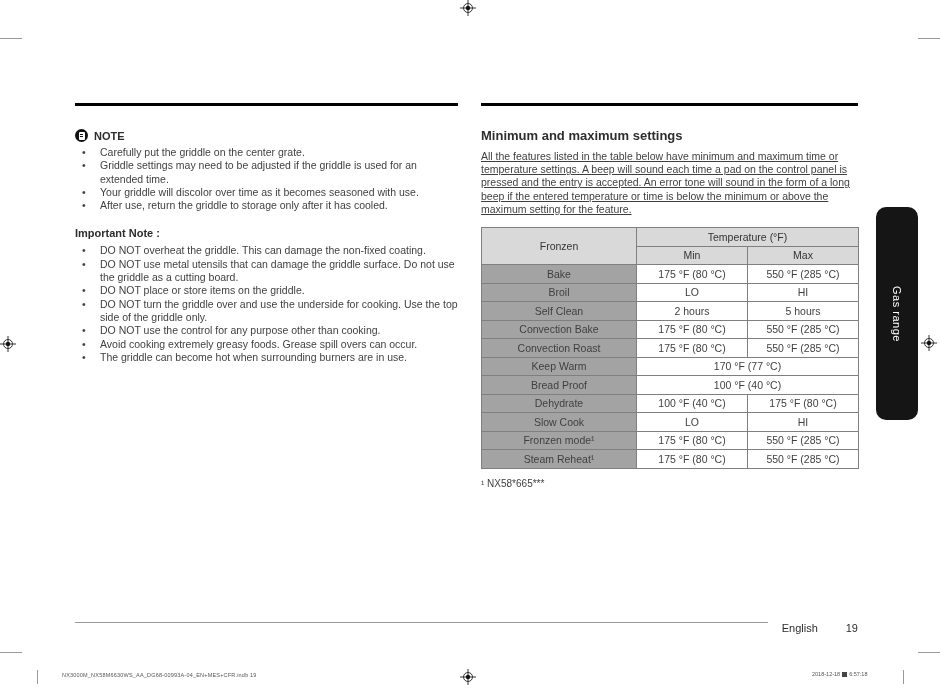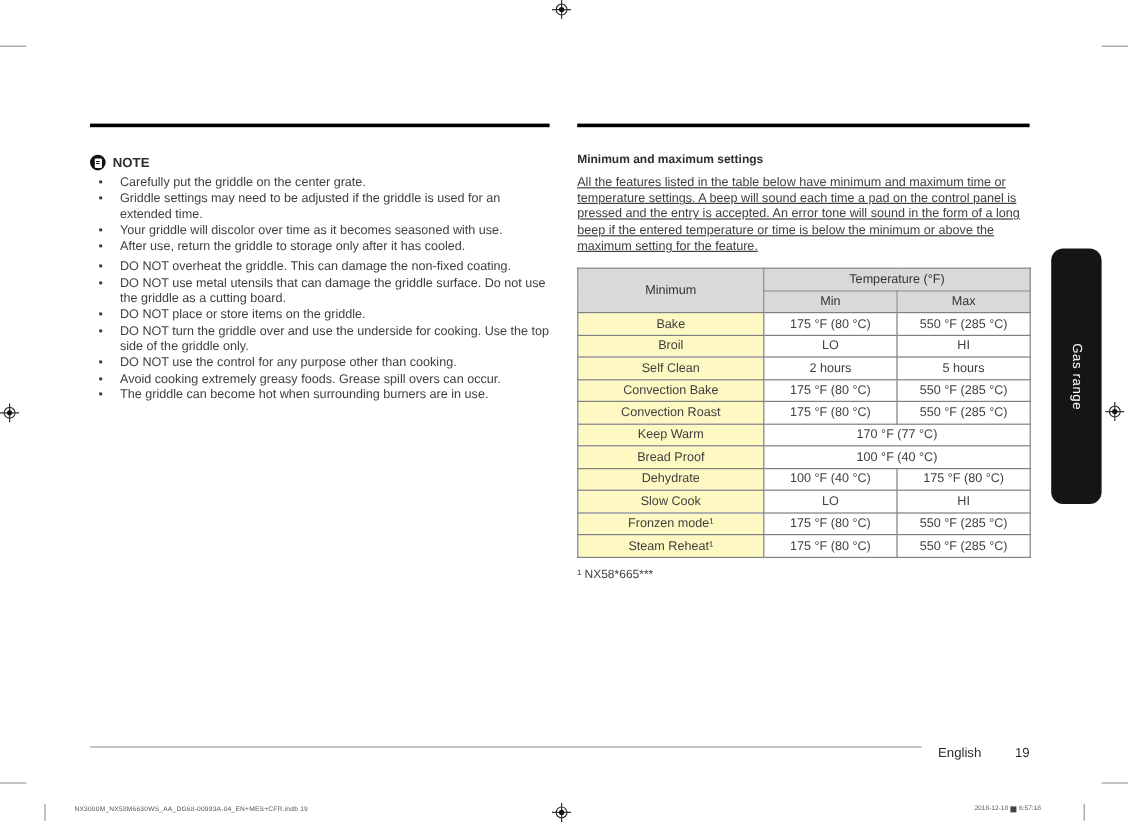--- a/index.html
+++ b/index.html
@@ -29,33 +29,33 @@
                background:repeating-linear-gradient(#111 0 0.8px, transparent 0.8px 2px); }
 
   ul.bullets { list-style:none; margin:4px 0 0 0; padding:0; }
   ul.bullets li { display:flex; font-size:10.5px; line-height:13.3px; color:#3f3f3f; }
   ul.bullets .blt { width:25px; padding-left:7px; box-sizing:border-box; flex:none; }
   ul.bullets .txt { flex:1; }
 
   .imp-head { margin-top:15px; margin-bottom:5px; font-weight:bold;
               font-size:11px; color:#2d2d2d; }
 
-  .section-head { margin:22px 0 7px 0; font-size:10px; font-weight:bold; color:#2d2d2d; }
+  .section-head { margin:22px 0 7px 0; font-size:13px; font-weight:bold; color:#2d2d2d; }
   .body-par { margin:0 0 11px 0; font-size:10.5px; line-height:13.2px;text-decoration:underline; }
 
   
   table.settings { border-collapse:collapse; width:377px; table-layout:fixed;
                    border:1.5px solid #4a4a4a; }
   table.settings th, table.settings td {
     border:1px solid #7f7f7f; font-size:10.5px; color:#3f3f3f;
     text-align:center; vertical-align:middle; padding:1px 2px; height:15.5px;
     font-weight:normal; overflow:hidden; white-space:nowrap;
   }
   table.settings th { background:#d9d9d9; color:#333; }
-  td.feature-cell { background:#fef9c3; }
+  td.feature-cell { background:#a3a3a3; }
   .footnote { margin-top:9px; font-size:10px; color:#3f3f3f; }
 
   
   .gas-tab { position:absolute; left:876px; top:207px; width:42px; height:213px;
              background:#151515; border-radius:10px;
              display:flex; align-items:center; justify-content:center; }
   .gas-tab span { writing-mode:vertical-rl; color:#fff; font-size:11px;
                   letter-spacing:0.5px; }
 
   
@@ -133,20 +133,21 @@
         <li>
           <span class="blt">•</span>
           <span class="txt">Your griddle will discolor over time as it becomes seasoned with use.</span>
         </li>
         <li>
           <span class="blt">•</span>
           <span class="txt">After use, return the griddle to storage only after it has cooled.</span>
         </li>
       </ul>
 
+    <div class="imp-head">Important Note :</div>
     <ul class="bullets" id="imp-list">
         <li>
           <span class="blt">•</span>
           <span class="txt">DO NOT overheat the griddle. This can damage the non-fixed coating.</span>
         </li>
         <li>
           <span class="blt">•</span>
           <span class="txt">DO NOT use metal utensils that can damage the griddle surface. Do not use the griddle as a cutting board.</span>
         </li>
         <li>
@@ -179,21 +180,21 @@
     <p class="body-par">All the features listed in the table below have minimum and maximum time or temperature settings. A beep will sound each time a pad on the control panel is pressed and the entry is accepted. An error tone will sound in the form of a long beep if the entered temperature or time is below the minimum or above the maximum setting for the feature.</p>
 
     <table class="settings">
       <colgroup>
           <col style="width:155px">
           <col style="width:111px">
           <col style="width:111px">
         </colgroup>
       <thead>
         <tr>
-          <th rowspan="2">Minimum</th>
+          <th rowspan="2">Fronzen</th>
           <th colspan="2">Temperature (°F)</th>
         </tr>
         <tr>
           <th>Min</th>
           <th>Max</th>
         </tr>
       </thead>
       <tbody id="table-body">
           <tr>
             <td class="feature-cell">Bake</td>

